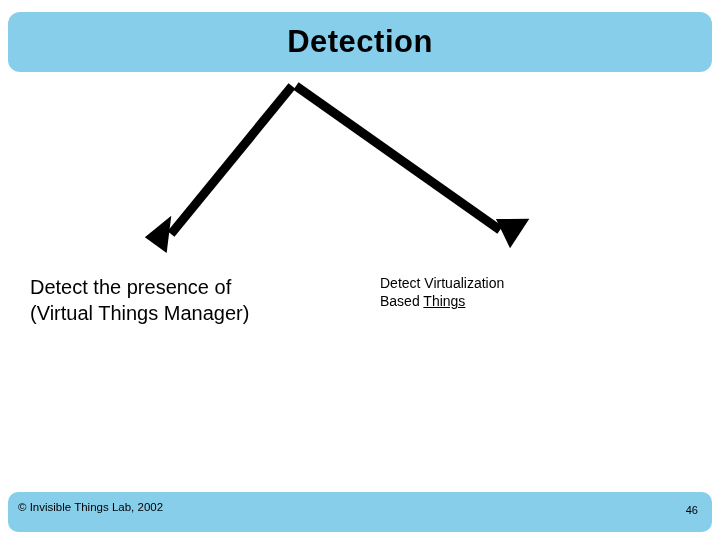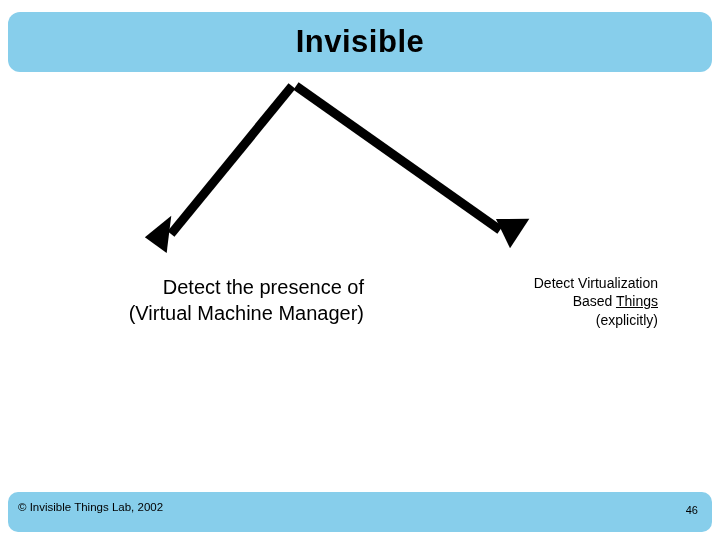--- a/index.html
+++ b/index.html
@@ -46,21 +46,21 @@
   .arrows-layer {
     position: absolute;
     left: 0;
     top: 0;
     width: 720px;
     height: 540px;
     pointer-events: none;
   }
   .text-col {
     position: absolute;
-    text-align: right;
+    text-align: left;
     font-family: "Liberation Sans", sans-serif;
     color: #000000;
     line-height: 1.32;
   }
   .col-left {
     left: 30px;
     top: 274px;
     width: 334px;
     font-size: 20px;
   }
@@ -101,42 +101,41 @@
     color: #000000;
     font-family: "Liberation Sans", sans-serif;
   }
 </style>
 </head>
 <body>
 
 <div class="slide">
 
   <div class="title-bar">
-    <div class="title-text">Invisible</div>
+    <div class="title-text">Detection</div>
   </div>
 
   <svg class="arrows-layer" width="720" height="540" viewBox="0 0 720 540">
     <g>
       <line x1="292" y1="86" x2="171" y2="234" stroke="#000000" stroke-width="9" stroke-linecap="butt"></line>
       <polygon points="155,250 182,224 148,224" fill="#000000" transform="rotate(-39 165 235)"></polygon>
     </g>
     <g>
       <line x1="296" y1="86" x2="500" y2="230" stroke="#000000" stroke-width="9" stroke-linecap="butt"></line>
       <polygon points="512,248 494,221 527,216" fill="#000000" transform="rotate(8 509 234)"></polygon>
     </g>
   </svg>
 
   <div class="text-col col-left">
     <span class="line">Detect the presence of</span>
-    <span class="line">(Virtual Machine Manager)</span>
+    <span class="line">(Virtual Things Manager)</span>
   </div>
 
   <div class="text-col col-right">
     <span class="line">Detect Virtualization</span>
     <span class="line"><span>Based </span><span class="underline">Things</span></span>
-    <span class="line">(explicitly)</span>
   </div>
 
   <div class="footer-bar"></div>
   <div class="footer-copy">© Invisible Things Lab, 2002</div>
   <div class="footer-page">46</div>
 
 </div>
 
 </body></html>

